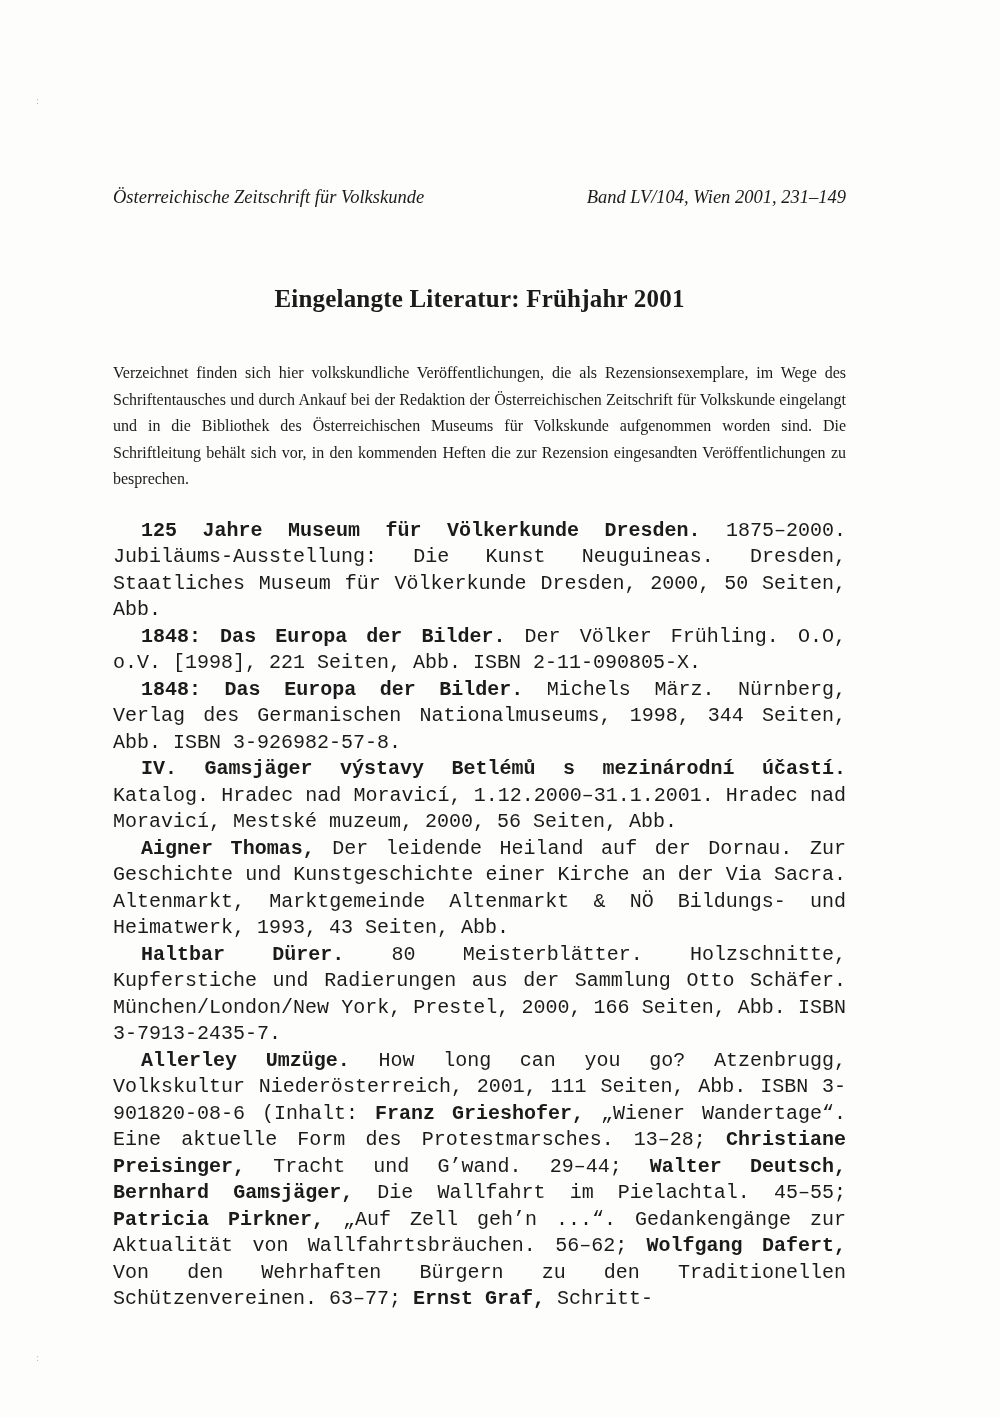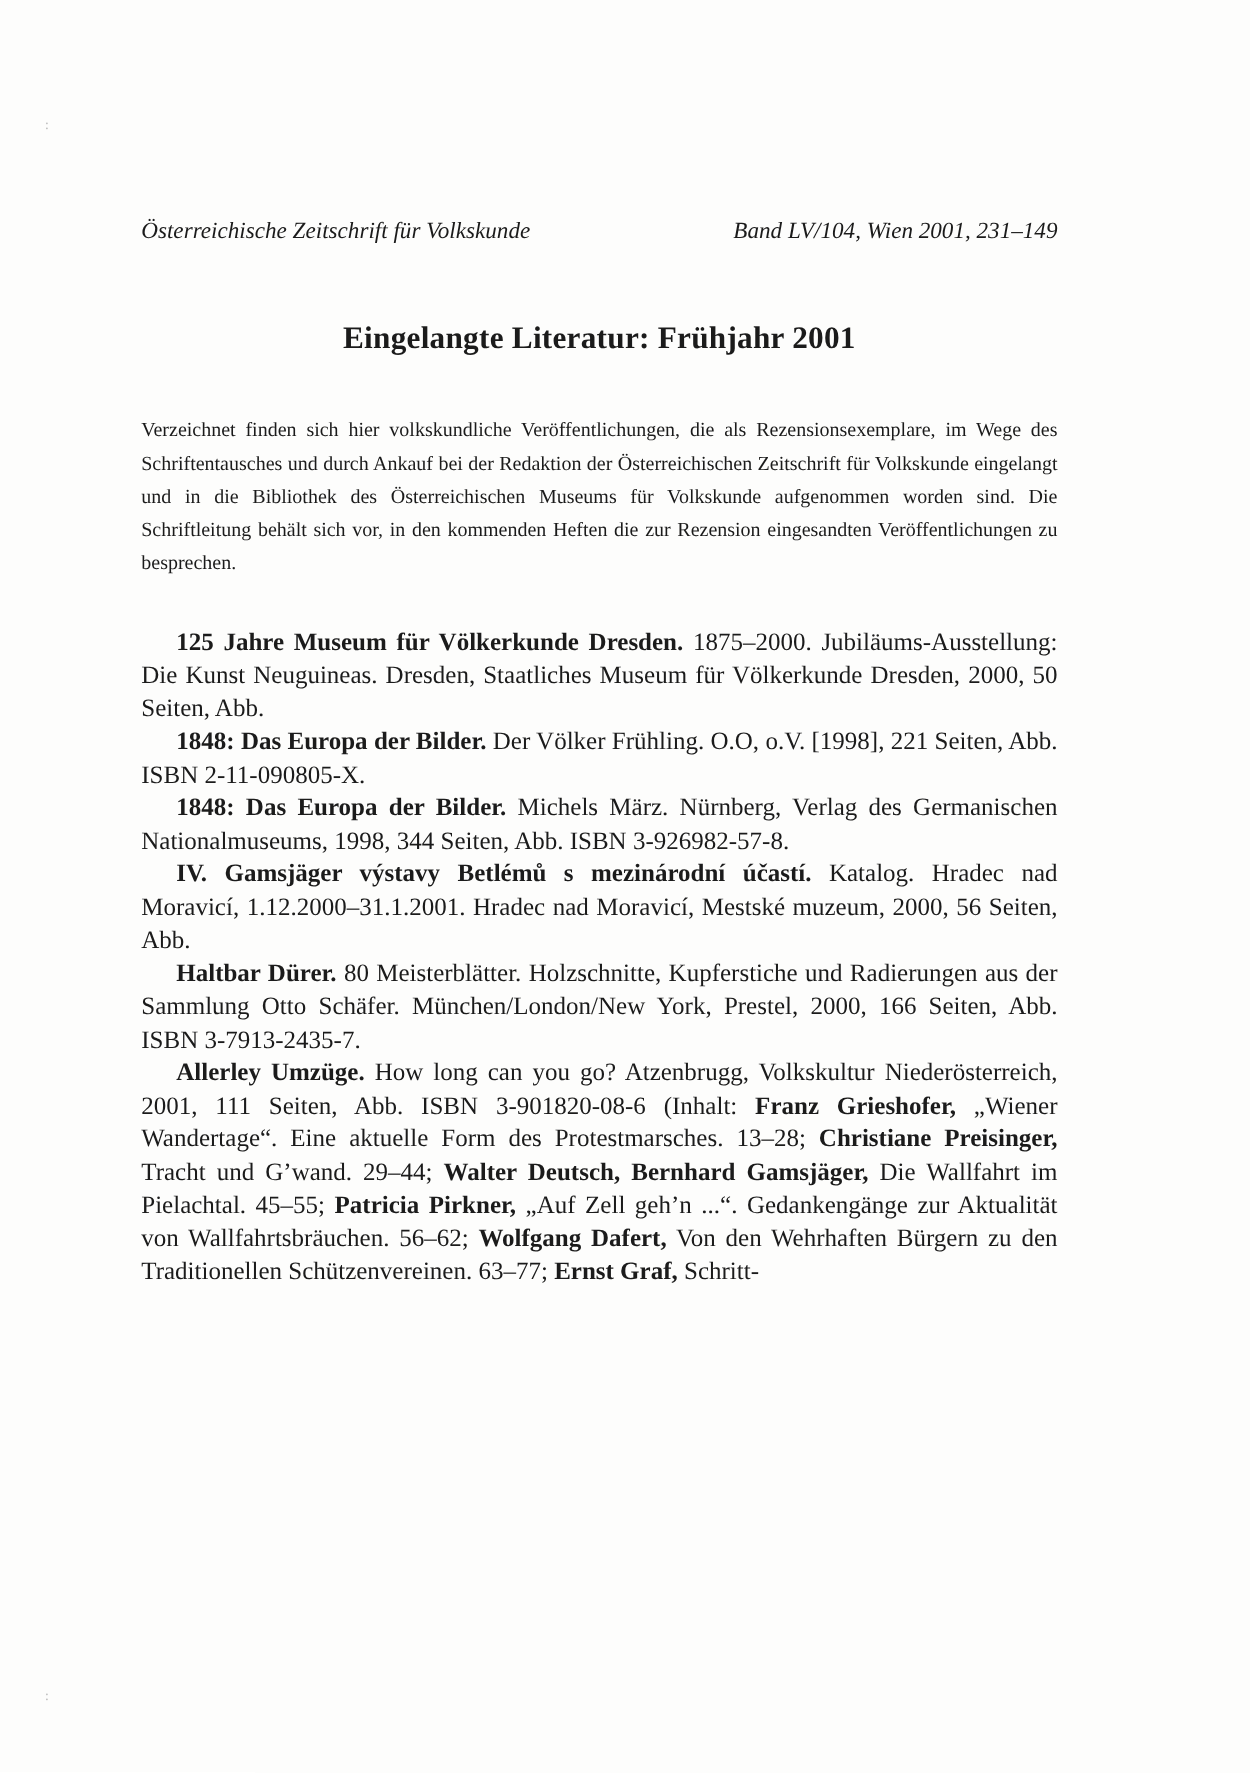--- a/index.html
+++ b/index.html
@@ -22,50 +22,51 @@
     color: #b9b9b9;
     font-size: 11px;
     line-height: 11px;
     user-select: none;
   }
   .scan-artifact.top { top: 95px; }
   .scan-artifact.bottom { top: 1352px; }
   .content {
     position: absolute;
     left: 113px;
-    top: 174px;
+    top: 186px;
     width: 733px;
   }
   .running-head {
     display: flex;
     justify-content: space-between;
     align-items: baseline;
     font-style: italic;
     font-size: 18.5px;
     line-height: 22px;
     white-space: nowrap;
   }
   .running-head .journal { }
   .running-head .issue { }
   .title {
-    margin: 60px 0 0 0;
+    margin: 76px 0 0 0;
     text-align: center;
     font-size: 25px;
     font-weight: bold;
     line-height: 30px;
     letter-spacing: 0.2px;
   }
   .intro {
     margin: 46px 0 0 0;
     font-size: 16px;
     line-height: 26.5px;
     text-align: justify;
   }
   .entries {
-    margin-top: 36px;
+    margin-top: 25px;
+    font-family: Liberation Mono, monospace;
   }
   .entry {
     margin: 0;
     font-size: 20px;
     line-height: 26.5px;
     text-align: justify;
     text-indent: 28px;
   }
   .entry strong { font-weight: bold; }
 </style>
@@ -86,18 +87,19 @@
 
     <h1 class="title">Eingelangte Literatur: Frühjahr 2001</h1>
 
     <p class="intro">Verzeichnet finden sich hier volkskundliche Veröffentlichungen, die als Rezensionsexemplare, im Wege des Schriftentausches und durch Ankauf bei der Redaktion der Österreichischen Zeitschrift für Volkskunde eingelangt und in die Bibliothek des Österreichischen Museums für Volkskunde aufgenommen worden sind. Die Schriftleitung behält sich vor, in den kommenden Heften die zur Rezension eingesandten Veröffentlichungen zu besprechen.</p>
 
     <div class="entries">
         <p class="entry"><strong>125 Jahre Museum für Völkerkunde Dresden.</strong><span> 1875–2000. Jubiläums-Ausstellung: Die Kunst Neuguineas. Dresden, Staatliches Museum für Völkerkunde Dresden, 2000, 50 Seiten, Abb.</span></p>
         <p class="entry"><strong>1848: Das Europa der Bilder.</strong><span> Der Völker Frühling. O.O, o.V. [1998], 221 Seiten, Abb. ISBN 2-11-090805-X.</span></p>
         <p class="entry"><strong>1848: Das Europa der Bilder.</strong><span> Michels März. Nürnberg, Verlag des Germanischen Nationalmuseums, 1998, 344 Seiten, Abb. ISBN 3-926982-57-8.</span></p>
         <p class="entry"><strong>IV. Gamsjäger výstavy Betlémů s mezinárodní účastí.</strong><span> Katalog. Hradec nad Moravicí, 1.12.2000–31.1.2001. Hradec nad Moravicí, Mestské muzeum, 2000, 56 Seiten, Abb.</span></p>
+        <p class="entry"><strong>Aigner Thomas,</strong><span> Der leidende Heiland auf der Dornau. Zur Geschichte und Kunstgeschichte einer Kirche an der Via Sacra. Altenmarkt, Marktgemeinde Altenmarkt &amp; NÖ Bildungs- und Heimatwerk, 1993, 43 Seiten, Abb.</span></p>
         <p class="entry"><strong>Haltbar Dürer.</strong><span> 80 Meisterblätter. Holzschnitte, Kupferstiche und Radierungen aus der Sammlung Otto Schäfer. München/London/New York, Prestel, 2000, 166 Seiten, Abb. ISBN 3-7913-2435-7.</span></p>
         <p class="entry"><strong>Allerley Umzüge.</strong><span> How long can you go? Atzenbrugg, Volkskultur Niederösterreich, 2001, 111 Seiten, Abb. ISBN 3-901820-08-6 (Inhalt: </span><strong>Franz Grieshofer,</strong><span> „Wiener Wandertage“. Eine aktuelle Form des Protestmarsches. 13–28; </span><strong>Christiane Preisinger,</strong><span> Tracht und G’wand. 29–44; </span><strong>Walter Deutsch, Bernhard Gamsjäger,</strong><span> Die Wallfahrt im Pielachtal. 45–55; </span><strong>Patricia Pirkner,</strong><span> „Auf Zell geh’n ...“. Gedankengänge zur Aktualität von Wallfahrtsbräuchen. 56–62; </span><strong>Wolfgang Dafert,</strong><span> Von den Wehrhaften Bürgern zu den Traditionellen Schützenvereinen. 63–77; </span><strong>Ernst Graf,</strong><span> Schritt-</span></p>
       </div>
 
   </div>
 </div>
 
 </body></html>

